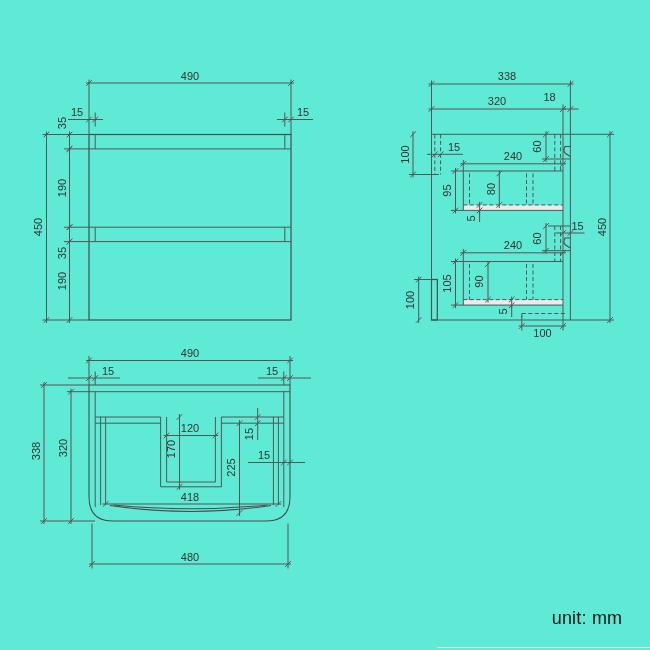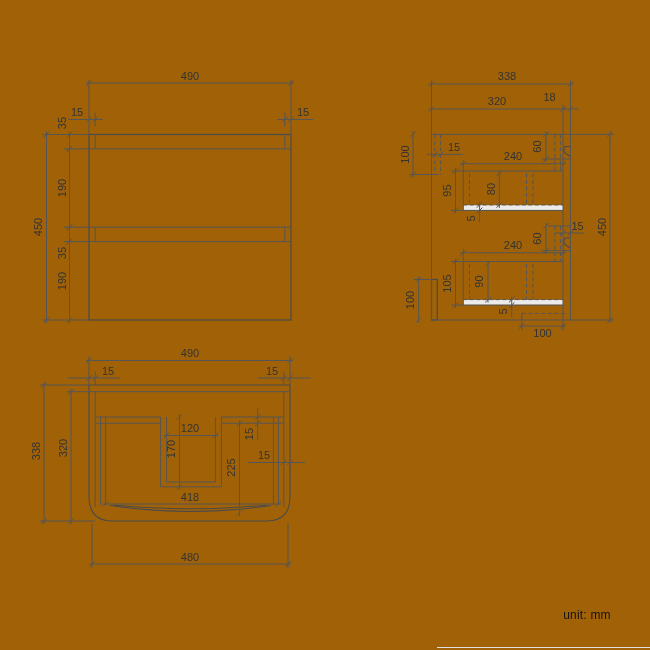--- a/index.html
+++ b/index.html
@@ -1,20 +1,20 @@
 <!DOCTYPE html>
 <html><head>
 <meta charset="utf-8">
 <style>
   html,body{margin:0;padding:0;background:#ffffff;}
-  .page{position:relative;width:650px;height:650px;background:#a16207;overflow:hidden;
+  .page{position:relative;width:650px;height:650px;background:#5eead4;overflow:hidden;
         font-family:"Liberation Sans","DejaVu Sans",sans-serif;}
   #drawing{position:absolute;left:0;top:0;}
   .unit-note{position:absolute;left:540px;top:608px;width:94px;text-align:center;
-             font-size:12px;color:#141414;letter-spacing:0.2px;}
+             font-size:18px;color:#141414;letter-spacing:0.2px;}
   .page-edge-line{position:absolute;left:437px;top:647px;width:213px;height:1px;background:#dcdfe4;}
 </style>
 </head>
 <body>
 
 <div class="page">
   <svg id="drawing" width="650" height="650" viewBox="0 0 650 650">
       <g>
         <rect x="89" y="134.5" width="202" height="185.5" fill="none" stroke="#4a4a4a" stroke-width="1.2"></rect>
         <line x1="42.5" y1="134.5" x2="89" y2="134.5" stroke="#555555" stroke-width="1"></line>

